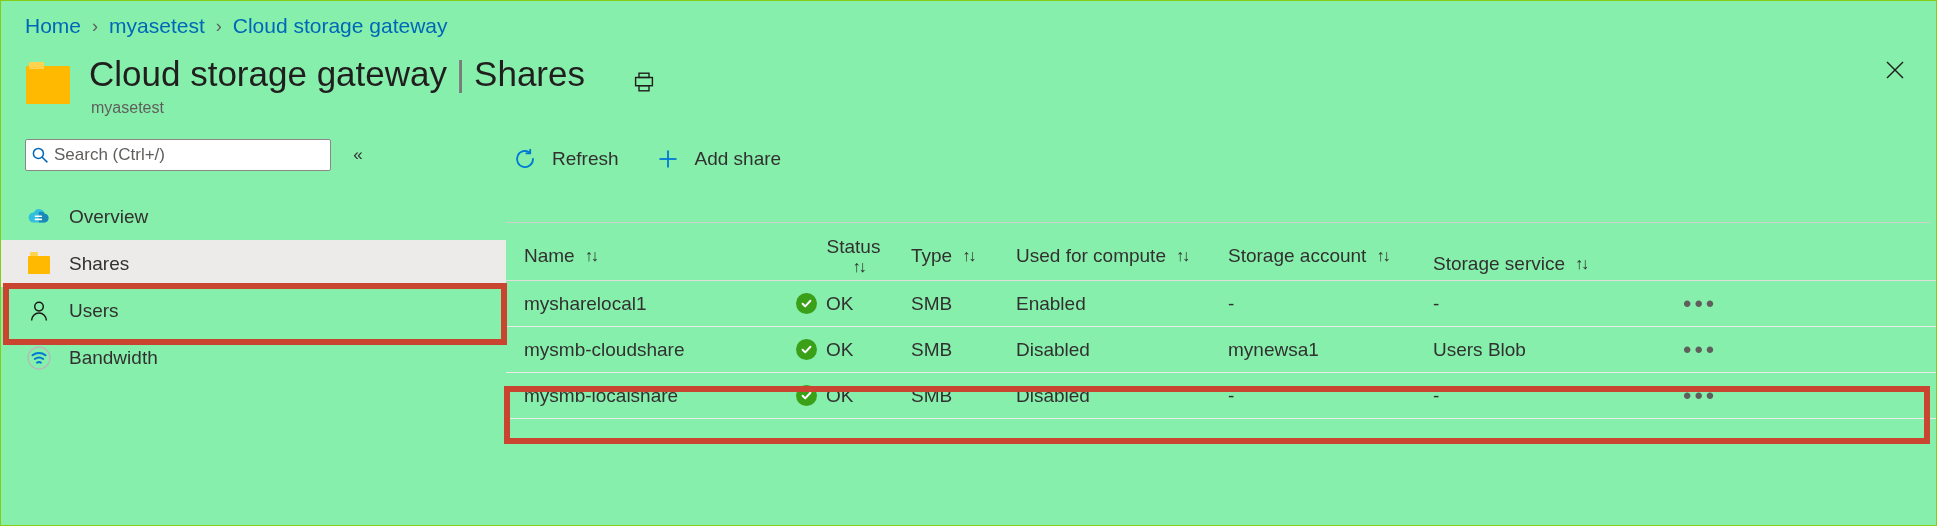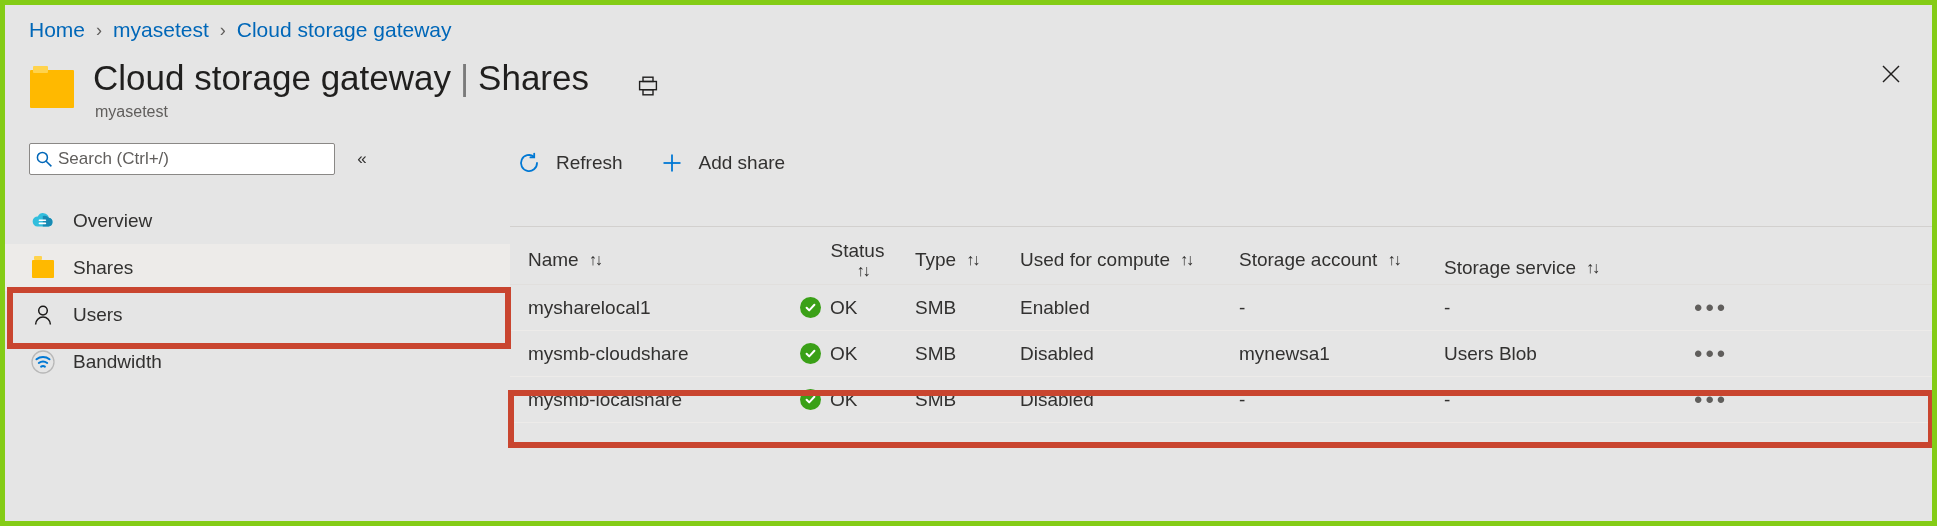--- a/index.html
+++ b/index.html
@@ -10,22 +10,22 @@
   body {
     font-family: "Liberation Sans", sans-serif;
     color: #1b1a19;
     -webkit-font-smoothing: antialiased;
   }
   #app {
     position: relative;
     width: 1937px;
     height: 526px;
     box-sizing: border-box;
-    background: #e5e5e5;
-    border: 5px solid #84cc16;
+    background: #86efac;
+    border: 1px solid #84cc16;
     overflow: hidden;
   }
 
   
   .breadcrumb {
     position: absolute;
     left: 24px;
     top: 8px;
     height: 34px;
     display: flex;
@@ -313,21 +313,21 @@
     margin-left: 10px;
     font-size: 16px;
     color: #323130;
     letter-spacing: -2px;
     flex: none;
   }
   .c-name    { width: 290px; padding-left: 18px; }
   .c-status  { width: 115px; }
   .c-type    { width: 105px; }
   .c-compute { width: 212px; }
-  .c-account { width: 205px; margin-left: 7px; }
+  .c-account { width: 205px; }
   .c-service { width: 200px; }
   .c-menu    { width: 190px; justify-content: flex-start; padding-left: 50px; }
 
   .header .c-name    { width: 290px; }
   .header .c-status  { width: 115px; flex-direction: column; }
   .header .c-type    { width: 105px; }
   .header .c-compute { width: 212px; }
   .header .c-account { width: 205px; }
   .header .c-service { width: 200px; margin-top: 16px; }
 

